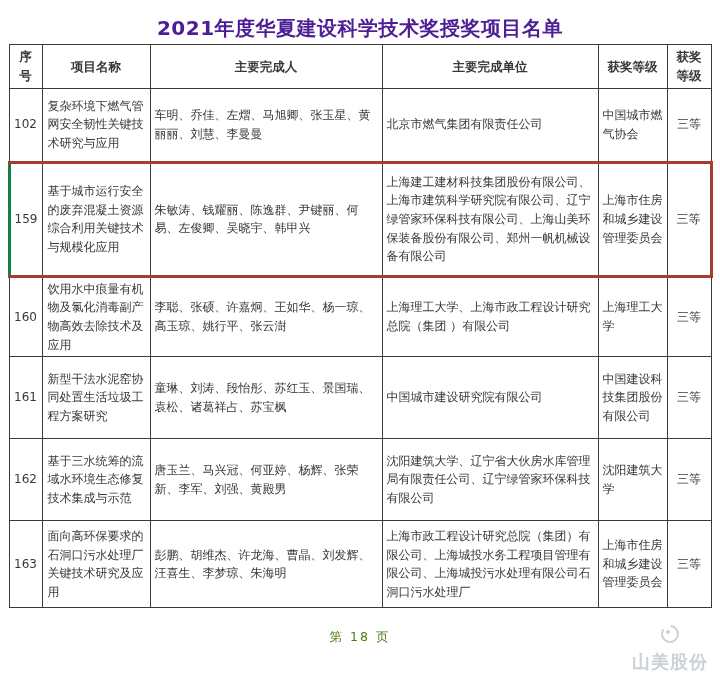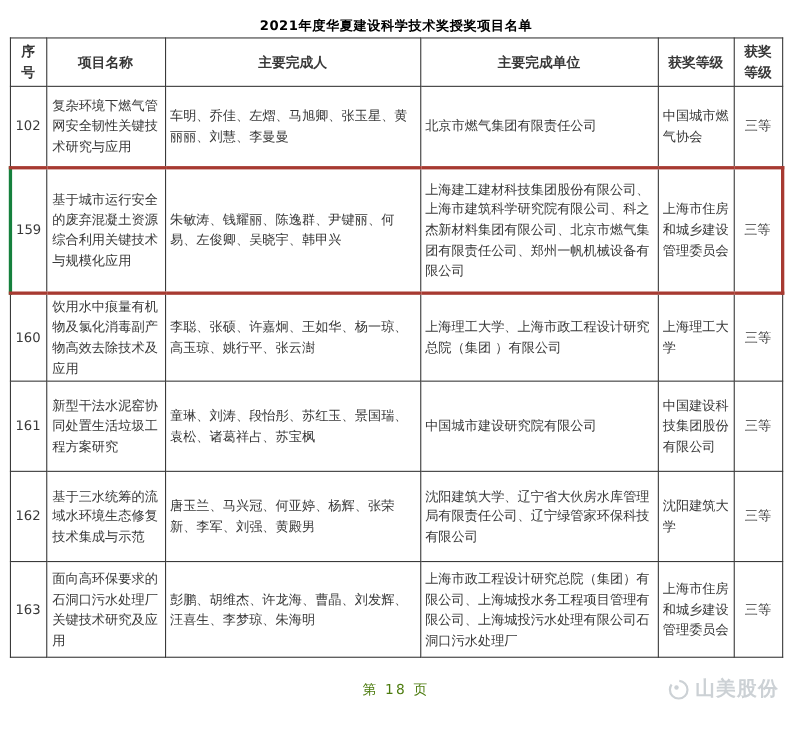--- a/index.html
+++ b/index.html
@@ -5,25 +5,25 @@
   html,body { margin:0; padding:0; background:#ffffff; }
   body {
     width:720px; height:677px;
     font-family:"DejaVu Sans","Liberation Sans",sans-serif;
     color:#2f2f2f;
     position:relative;
     overflow:hidden;
   }
   .title {
     text-align:center;
-    font-size:12px;
+    font-size:20px;
     font-weight:bold;
     padding-top:15px;
     letter-spacing:0.5px;
-    color:#000000;
+    color:#4c1d95;
   }
   table {
     border-collapse:collapse;
     table-layout:fixed;
     width:702px;
     margin:2px auto 0 auto;
   }
   th, td {
     border:1px solid #3a3a3a;
     font-size:12px;
@@ -68,20 +68,21 @@
     position:absolute;
     right:12px; top:0;
     display:flex;
     align-items:center;
     gap:5px;
     color:#ccd1d5;
     font-size:18px;
     font-weight:bold;
     letter-spacing:1px;
     line-height:26px;
+    flex-direction:column;
   }
   .logo svg { display:block; }
 </style>
 </head>
 <body>
 
 <div class="title">2021年度华夏建设科学技术奖授奖项目名单</div>
 
 <table>
   <colgroup>
@@ -108,21 +109,21 @@
     <td class="c-project">复杂环境下燃气管网安全韧性关键技术研究与应用</td>
     <td class="c-people">车明、乔佳、左熠、马旭卿、张玉星、黄丽丽、刘慧、李曼曼</td>
     <td class="c-orgs">北京市燃气集团有限责任公司</td>
     <td class="c-recommender">中国城市燃气协会</td>
     <td class="c-grade">三等</td>
   </tr>
       <tr class="hl">
     <td class="c-no">159</td>
     <td class="c-project">基于城市运行安全的废弃混凝土资源综合利用关键技术与规模化应用</td>
     <td class="c-people">朱敏涛、钱耀丽、陈逸群、尹键丽、何易、左俊卿、吴晓宇、韩甲兴</td>
-    <td class="c-orgs">上海建工建材科技集团股份有限公司、上海市建筑科学研究院有限公司、科之杰新材料集团有限公司、北京市燃气集团有限责任公司、郑州一帆机械设备有限公司</td>
+    <td class="c-orgs">上海建工建材科技集团股份有限公司、上海市建筑科学研究院有限公司、辽宁绿管家环保科技有限公司、上海山美环保装备股份有限公司、郑州一帆机械设备有限公司</td>
     <td class="c-recommender">上海市住房和城乡建设管理委员会</td>
     <td class="c-grade">三等</td>
   </tr>
       <tr>
     <td class="c-no">160</td>
     <td class="c-project">饮用水中痕量有机物及氯化消毒副产物高效去除技术及应用</td>
     <td class="c-people">李聪、张硕、许嘉炯、王如华、杨一琼、高玉琼、姚行平、张云澍</td>
     <td class="c-orgs">上海理工大学、上海市政工程设计研究总院（集团 ）有限公司</td>
     <td class="c-recommender">上海理工大学</td>
     <td class="c-grade">三等</td>

